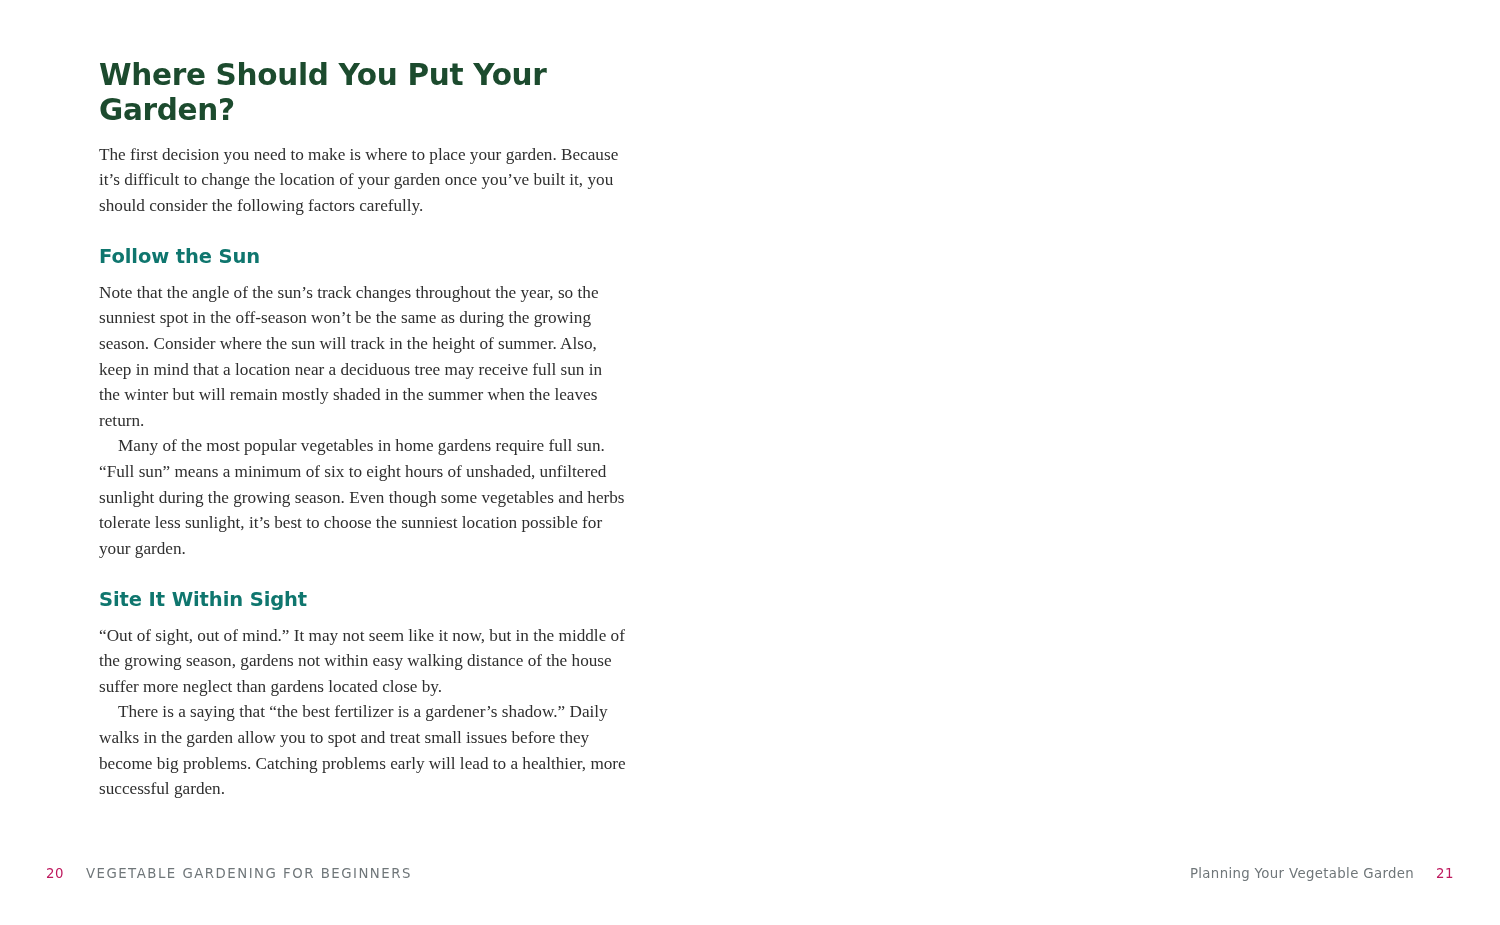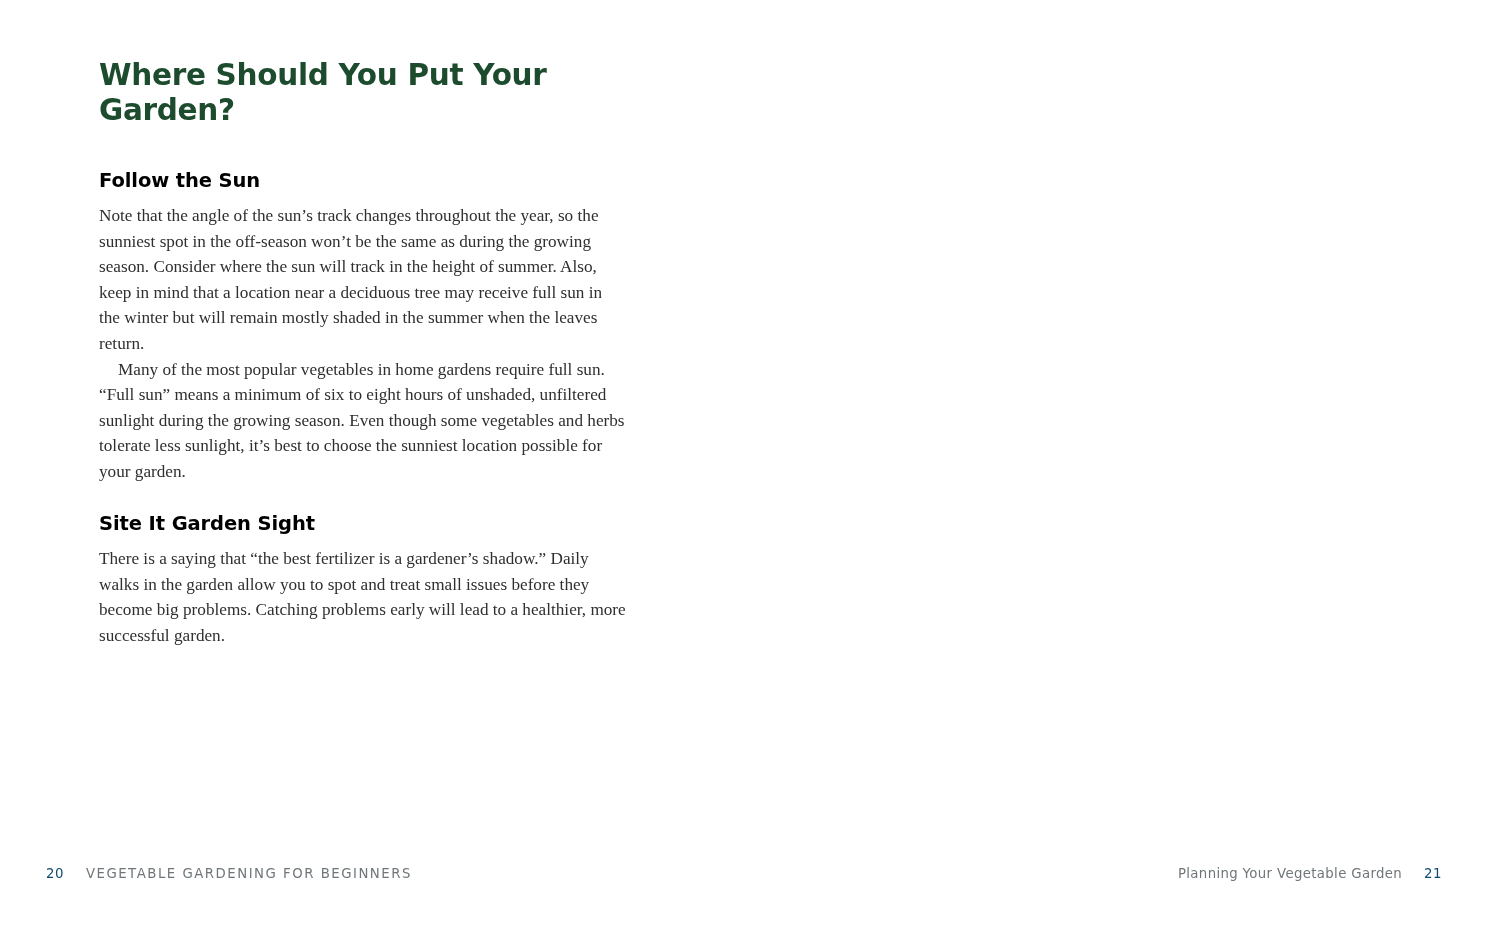--- a/index.html
+++ b/index.html
@@ -42,21 +42,21 @@
     font-weight: bold;
     color: #1c4b2e;
     letter-spacing: -0.3px;
     margin: 0 0 14px 0;
     line-height: 1.18;
   }
   .h-sub {
     font-family: "DejaVu Sans", sans-serif;
     font-size: 19.5px;
     font-weight: bold;
-    color: #000000;
+    color: #0f766e;
     letter-spacing: -0.1px;
     margin: 0 0 11px 0;
     line-height: 1.2;
   }
   .sec-gap { height: 27px; }
 
   
   p.body {
     font-family: "Liberation Serif", serif;
     font-size: 17.2px;
@@ -72,49 +72,51 @@
   .footer {
     position: absolute;
     bottom: 44px;
     font-family: "DejaVu Sans", sans-serif;
     font-size: 13.3px;
     color: #6f7679;
     letter-spacing: 1.5px;
     white-space: nowrap;
   }
   .footer-left  { left: 46px; }
-  .footer-right { right: 58px; }
+  .footer-right { right: 46px; }
   .footer .pagenum {
-    color: #0c4a6e;
+    color: #be185d;
     letter-spacing: 0.5px;
   }
   .footer-left .pagenum  { margin-right: 22px; }
   .footer-right .pagenum { margin-left: 22px; }
   .footer-right .title-text { letter-spacing: 0.35px; }
 </style>
 </head>
 <body>
 
 <div class="spread">
 
   <div class="page page-left">
     <div class="column col-left">
 
       <h1 class="h-main">Where Should You Put Your Garden?</h1>
 
+      <p class="body">The first decision you need to make is where to place your garden. Because it’s difficult to change the location of your garden once you’ve built it, you should consider the following factors carefully.</p>
 
       <div class="sec-gap"></div>
 
       <h2 class="h-sub">Follow the Sun</h2>
       <p class="body">Note that the angle of the sun’s track changes throughout the year, so the sunniest spot in the off-season won’t be the same as during the growing season. Consider where the sun will track in the height of summer. Also, keep in mind that a location near a deciduous tree may receive full sun in the winter but will remain mostly shaded in the summer when the leaves return.</p>
       <p class="body">Many of the most popular vegetables in home gardens require full sun. “Full sun” means a minimum of six to eight hours of unshaded, unfiltered sunlight during the growing season. Even though some vegetables and herbs tolerate less sunlight, it’s best to choose the sunniest location possible for your garden.</p>
 
       <div class="sec-gap"></div>
 
-      <h2 class="h-sub">Site It Garden Sight</h2>
+      <h2 class="h-sub">Site It Within Sight</h2>
+      <p class="body">“Out of sight, out of mind.” It may not seem like it now, but in the middle of the growing season, gardens not within easy walking distance of the house suffer more neglect than gardens located close by.</p>
       <p class="body">There is a saying that “the best fertilizer is a gardener’s shadow.” Daily walks in the garden allow you to spot and treat small issues before they become big problems. Catching problems early will lead to a healthier, more successful garden.</p>
 
     </div>
 
     <div class="footer footer-left">
       <span class="pagenum">20</span><span class="title-text">VEGETABLE GARDENING FOR BEGINNERS</span>
     </div>
   </div>
 
   <div class="page page-right">

